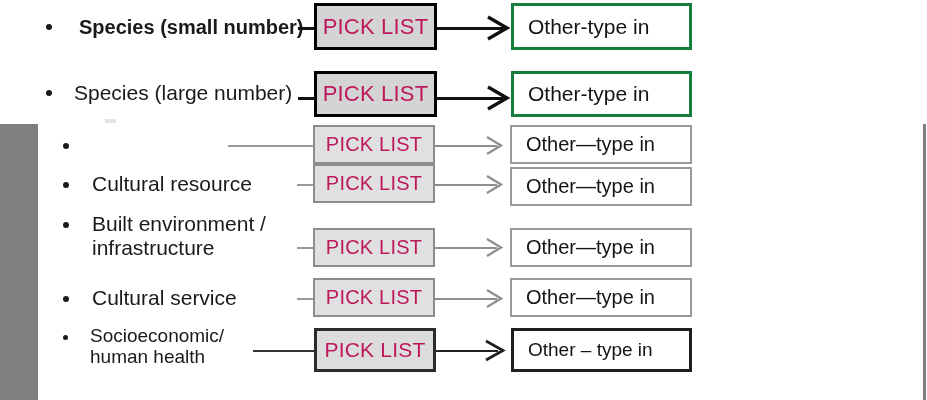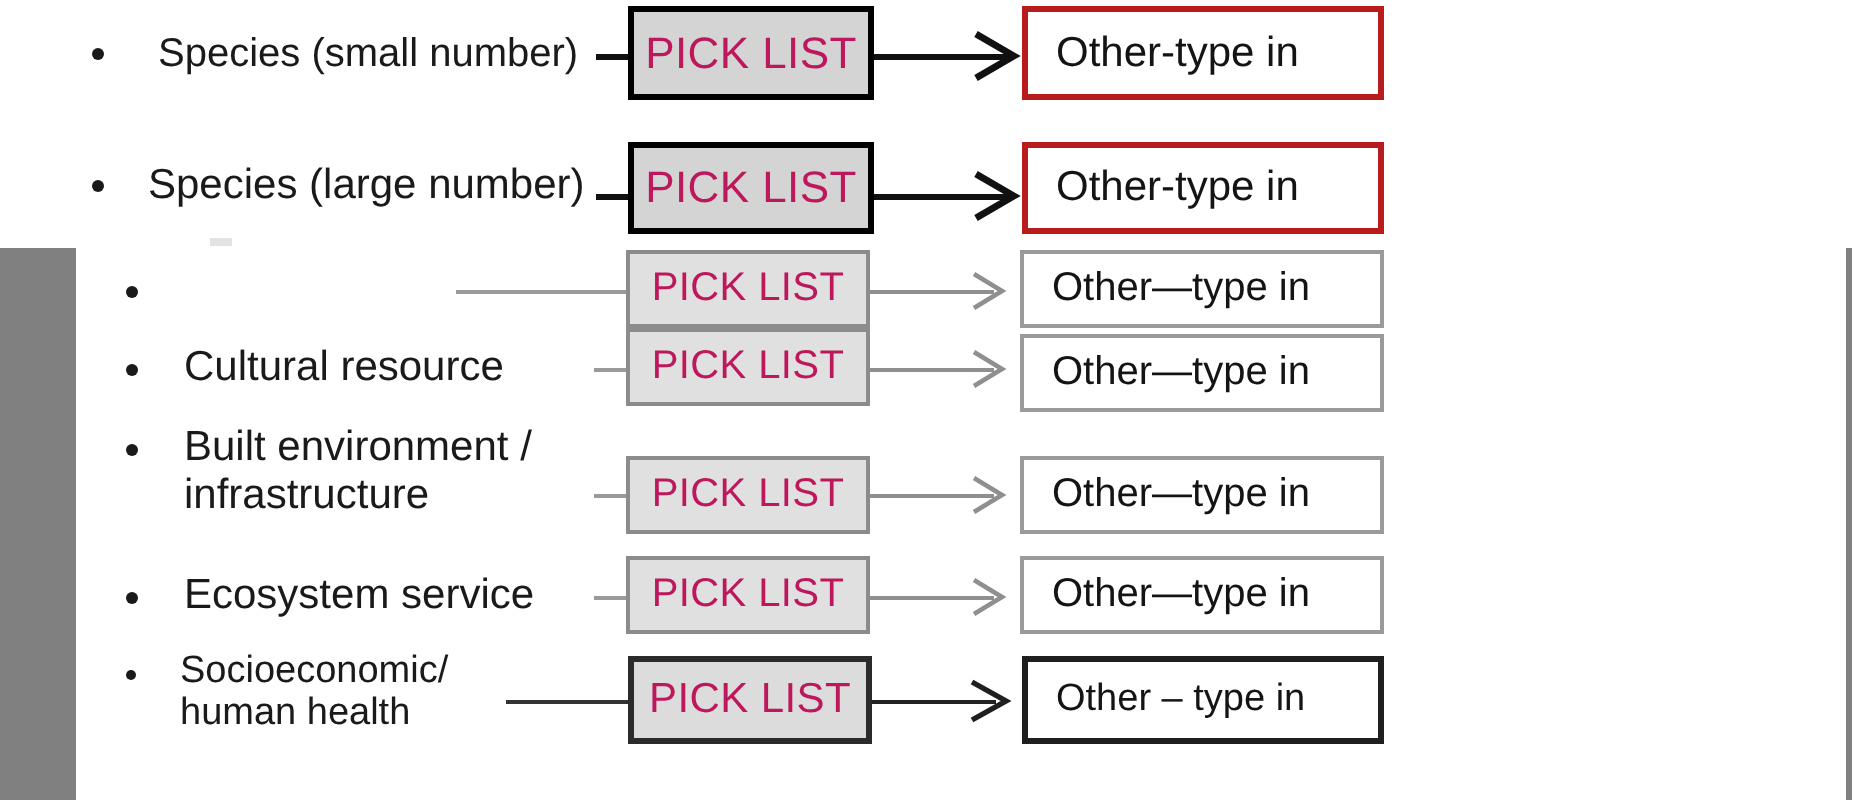--- a/index.html
+++ b/index.html
@@ -99,21 +99,21 @@
     height: 0;
   }
   .arrow-head {
     position: absolute;
     width: 0; height: 0;
   }
 
   
   
   .v-heavy .picklist { border: 3px solid #000000; }
-  .v-heavy .otherbox { border: 3px solid #b91c1c; }
+  .v-heavy .otherbox { border: 3px solid #15803d; }
   .v-heavy .connector { border-top: 3px solid #111111; }
   .v-heavy .arrow-shaft { border-top: 3px solid #111111; }
 
   
   .v-light .picklist { border: 2px solid #8c8c8c; background: #e0e0e0; }
   .v-light .otherbox { border: 2px solid #9a9a9a; }
   .v-light .connector { border-top: 2px solid #9a9a9a; }
   .v-light .arrow-shaft { border-top: 2px solid #8f8f8f; }
 
   
@@ -126,21 +126,21 @@
 <body>
 
 <div id="canvas">
 
   <div class="edge-bar-left"></div>
   <div class="edge-line-right"></div>
   <div class="stray-artifact"></div>
 
   <div class="row v-heavy" style="top:0;height:62px;">
     <div class="bullet" style="left:46px;top:24px;width:6px;height:6px;"></div>
-    <div class="label" style="left:79px;top:16px;font-size:20px;">Species (small number)</div>
+    <div class="label" style="left:79px;top:16px;font-size:20px;font-weight:bold;">Species (small number)</div>
     <div class="connector" style="left:298px;top:27px;width:19px;"></div>
     <div class="picklist" style="left:314px;top:3px;width:123px;height:47px;font-size:22px;">
       <span>PICK LIST</span>
     </div>
     <div class="arrow-shaft" style="left:437px;top:27px;width:68px;"></div>
     <svg class="arrow-head" style="left:482px;top:12px;width:30px;height:32px;" viewBox="0 0 30 32">
       <path d="M6 5 L25 16 L6 27" fill="none" stroke="#111111" stroke-width="3.4"></path>
     </svg>
     <div class="otherbox" style="left:511px;top:3px;width:181px;height:47px;font-size:21px;">
       <span>Other-type in</span>
@@ -206,21 +206,21 @@
     <svg class="arrow-head" style="left:483px;top:25px;width:24px;height:25px;" viewBox="0 0 24 25">
       <path d="M4 4 L18 12.5 L4 21" fill="none" stroke="#8f8f8f" stroke-width="2.3"></path>
     </svg>
     <div class="otherbox" style="left:510px;top:18px;width:182px;height:39px;font-size:20px;">
       <span>Other—type in</span>
     </div>
   </div>
 
   <div class="row v-light" style="top:278px;height:40px;">
     <div class="bullet" style="left:63px;top:18px;width:6px;height:6px;"></div>
-    <div class="label" style="left:92px;top:8px;font-size:21px;">Ecosystem service</div>
+    <div class="label" style="left:92px;top:8px;font-size:21px;">Cultural service</div>
     <div class="connector" style="left:297px;top:20px;width:18px;"></div>
     <div class="picklist" style="left:313px;top:0px;width:122px;height:39px;font-size:20px;">
       <span>PICK LIST</span>
     </div>
     <div class="arrow-shaft" style="left:435px;top:20px;width:62px;"></div>
     <svg class="arrow-head" style="left:483px;top:8px;width:24px;height:25px;" viewBox="0 0 24 25">
       <path d="M4 4 L18 12.5 L4 21" fill="none" stroke="#8f8f8f" stroke-width="2.3"></path>
     </svg>
     <div class="otherbox" style="left:510px;top:0px;width:182px;height:39px;font-size:20px;">
       <span>Other—type in</span>

